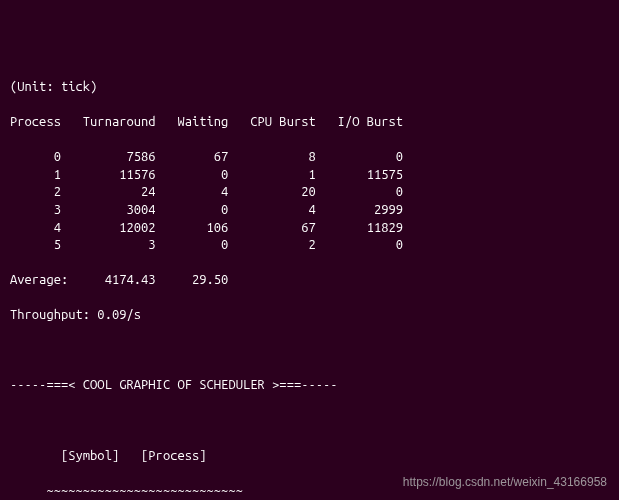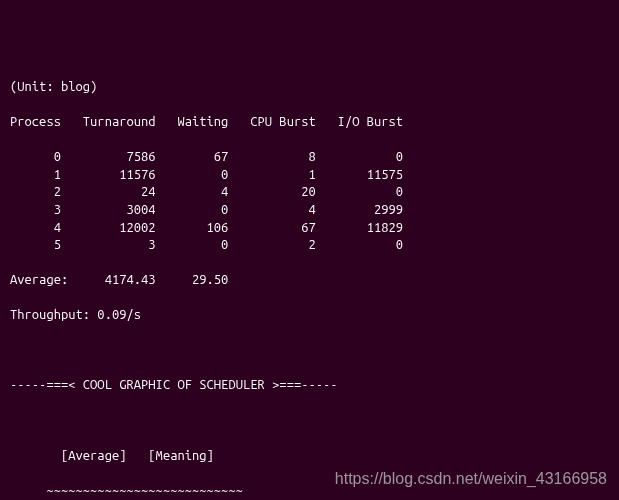--- a/index.html
+++ b/index.html
@@ -22,38 +22,38 @@
     }
     .term-line {
       white-space: pre;
     }
     .watermark {
       position: absolute;
       bottom: 10px;
       right: 12px;
       color: #b0b0b0;
       font-family: Arial, sans-serif;
-      font-size: 16px;
+      font-size: 12px;
       opacity: 0.85;
     }
   </style>
 </head>
 <body>
 
 
 
-<div class="term-line">(Unit: blog)</div>
+<div class="term-line">(Unit: tick)</div>
 <div class="term-line" id="hdr">Process   Turnaround   Waiting   CPU Burst   I/O Burst</div>
 <div id="rows"><div class="term-line">      0         7586        67           8           0</div><div class="term-line">      1        11576         0           1       11575</div><div class="term-line">      2           24         4          20           0</div><div class="term-line">      3         3004         0           4        2999</div><div class="term-line">      4        12002       106          67       11829</div><div class="term-line">      5            3         0           2           0</div></div>
 <div class="term-line" id="avg">Average:     4174.43     29.50</div>
 <div class="term-line">Throughput: 0.09/s</div>
 <div class="term-line"> </div>
 <div class="term-line">-----===&lt; COOL GRAPHIC OF SCHEDULER &gt;===-----</div>
 <div class="term-line"> </div>
-<div class="term-line">       [Average]   [Meaning]</div>
+<div class="term-line">       [Symbol]   [Process]</div>
 <div class="term-line">     ~~~~~~~~~~~~~~~~~~~~~~~~~~~</div>
 
 
 
 
 
 
 <div class="watermark">https://blog.csdn.net/weixin_43166958</div>
 
 

